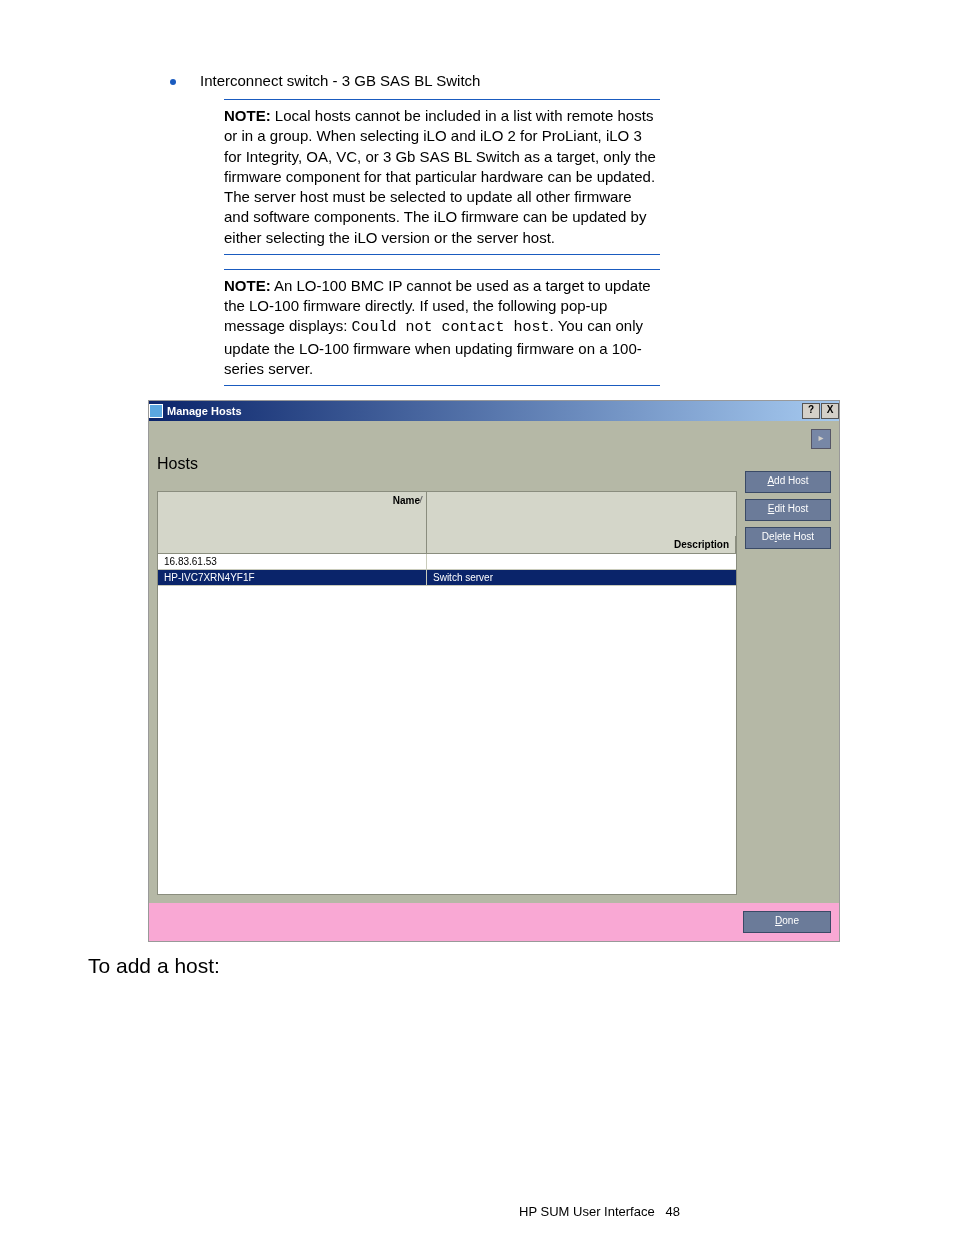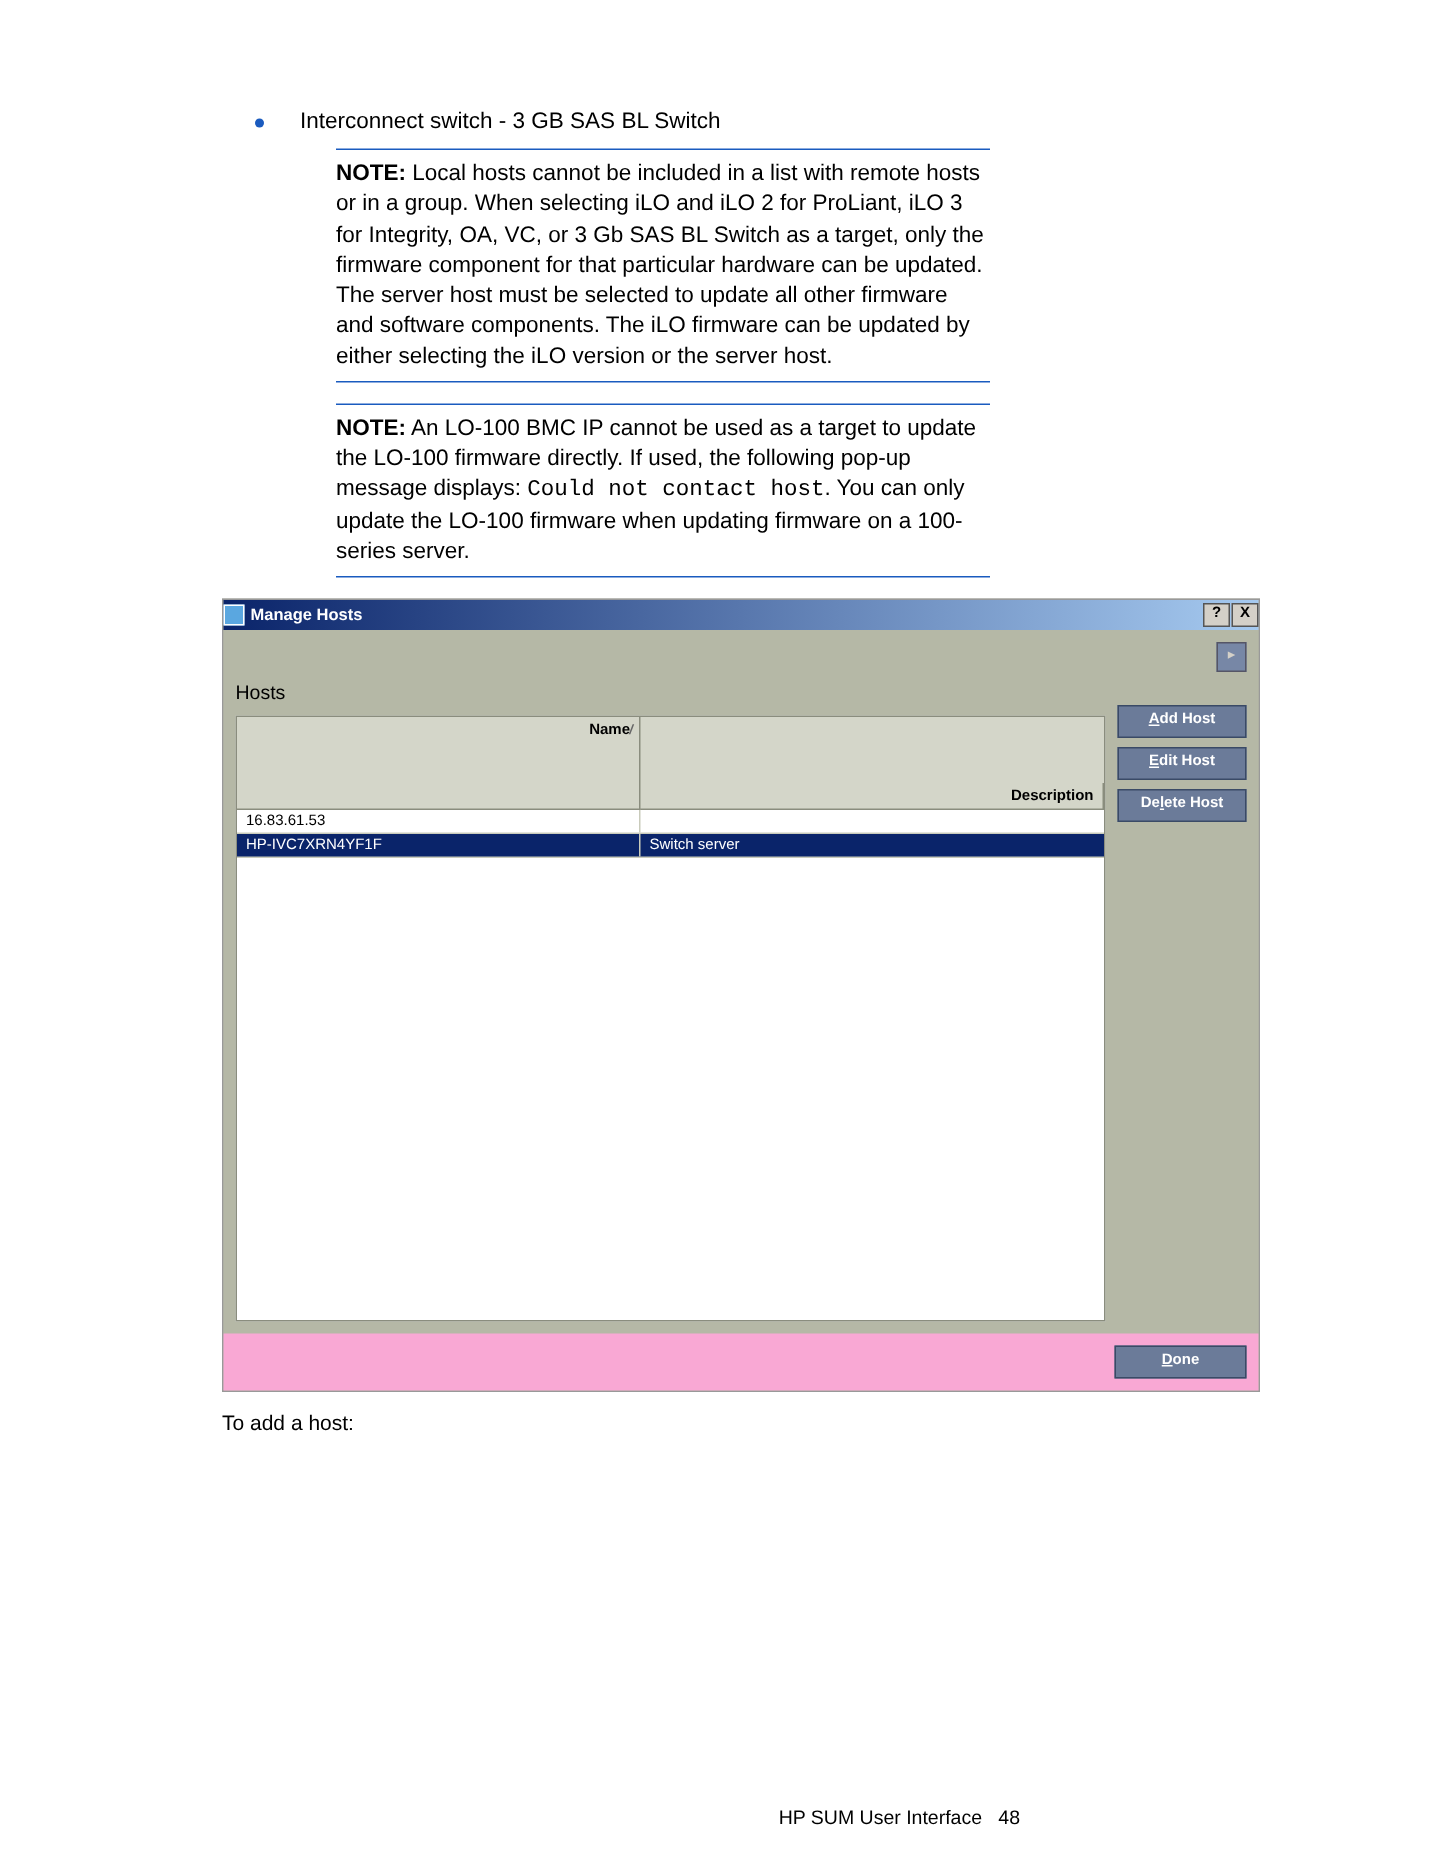--- a/index.html
+++ b/index.html
@@ -98,21 +98,21 @@
     font-size: 10px;
     text-align: center;
     line-height: 16px;
   }
   .ss-main {
     display: flex;
     gap: 8px;
   }
   .ss-left { flex: 1; }
   .ss-hosts-label {
-    font-size: 13px; color: #000; margin-bottom: 8px;
+    font-size: 16px; color: #000; margin-bottom: 18px;
   }
   .ss-table {
     border: 1px solid #8a8d7e;
     background: #fff;
     font-size: 10px;
   }
   .ss-th-row { display: flex; background: #d4d6c9; }
   .ss-th {
     border-right: 1px solid #8a8d7e;
     border-bottom: 1px solid #8a8d7e;
@@ -150,33 +150,31 @@
     padding-top: 16px;
   }
   .ss-btn {
     background: #6b7b99;
     border: 1px solid #3a4a66;
     color: #fff;
     font-size: 10px;
     height: 20px;
     line-height: 18px;
     text-align: center;
-    font-weight: bold;
   }
   .ss-btn u { text-decoration: underline; }
   .ss-footer {
     display: flex;
     justify-content: flex-end;
     padding: 8px;
     background: #f9a8d4;
   }
   .after-ss {
-    margin-left: 60px;
     margin-top: 12px;
-    font-size: 14px;
+    font-size: 21px;
   }
   .page-footer {
     position: absolute;
     bottom: 16px;
     right: 88px;
     font-size: 13px;
   }
 </style>
 </head>
 <body>

